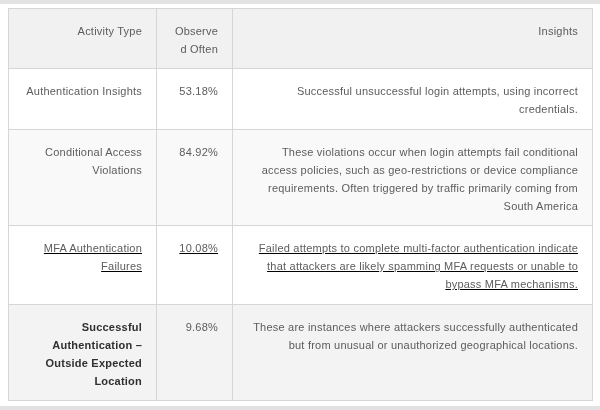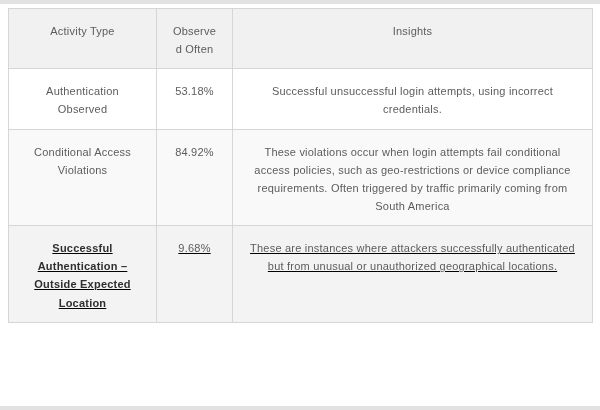--- a/index.html
+++ b/index.html
@@ -24,21 +24,21 @@
   .page-edge-bottom{ height:4px; background:var(--edge); width:100%; position:absolute; bottom:0; left:0; }
   .table-wrap{ padding:4px 8px 0 8px; }
   table.report{
     width:584px;
     border-collapse:collapse;
     table-layout:fixed;
   }
   table.report th, table.report td{
     border:1px solid var(--border);
     vertical-align:top;
-    text-align:center;
+    text-align:right;
     padding:13px 14px 10px 14px;
     font-size:11px;
     line-height:1.65;
     letter-spacing:0.02em;
     color:var(--body-text);
     font-weight:400;
     word-wrap:break-word;
   }
   col.c-activity{ width:148px; }
   col.c-rate{ width:76px; }
@@ -70,28 +70,33 @@
     </colgroup>
     <thead>
       <tr>
         <th>Activity Type</th>
         <th>Observed Often</th>
         <th>Insights</th>
       </tr>
     </thead>
     <tbody>
         <tr>
-    <td class="cell-activity">Authentication Observed</td>
+    <td class="cell-activity">Authentication Insights</td>
     <td class="cell-rate">53.18%</td>
     <td class="cell-insight">Successful unsuccessful login attempts, using incorrect credentials.</td>
   </tr>
         <tr>
     <td class="cell-activity">Conditional Access Violations</td>
     <td class="cell-rate">84.92%</td>
     <td class="cell-insight">These violations occur when login attempts fail conditional access policies, such as geo-restrictions or device compliance requirements. Often triggered by traffic primarily coming from South America</td>
+  </tr>
+        <tr>
+    <td class="cell-activity">MFA Authentication Failures</td>
+    <td class="cell-rate">10.08%</td>
+    <td class="cell-insight">Failed attempts to complete multi-factor authentication indicate that attackers are likely spamming MFA requests or unable to bypass MFA mechanisms.</td>
   </tr>
         <tr class="emphasis">
     <td class="cell-activity">Successful Authentication – Outside Expected Location</td>
     <td class="cell-rate">9.68%</td>
     <td class="cell-insight">These are instances where attackers successfully authenticated but from unusual or unauthorized geographical locations.</td>
   </tr>
       </tbody>
   </table>
 </div>
 

